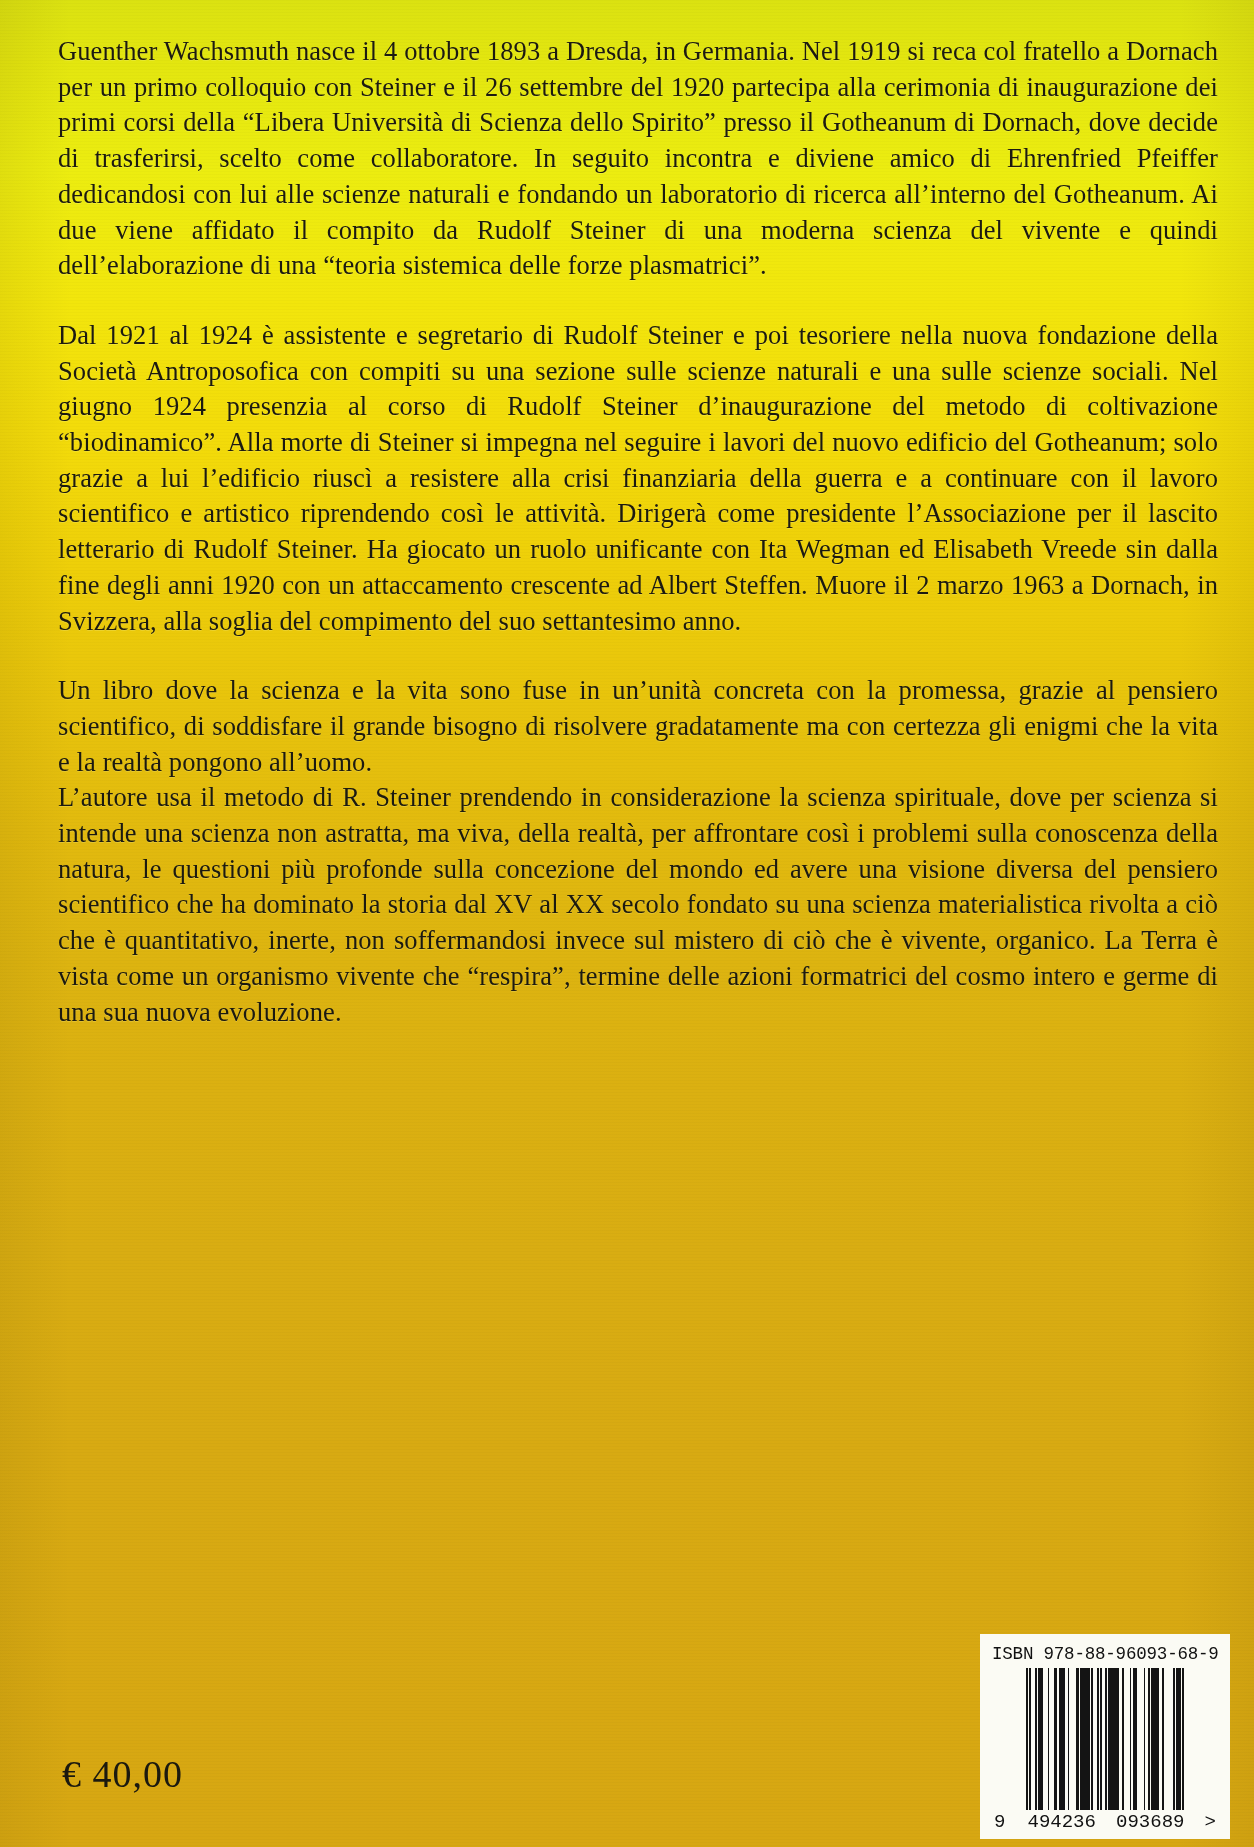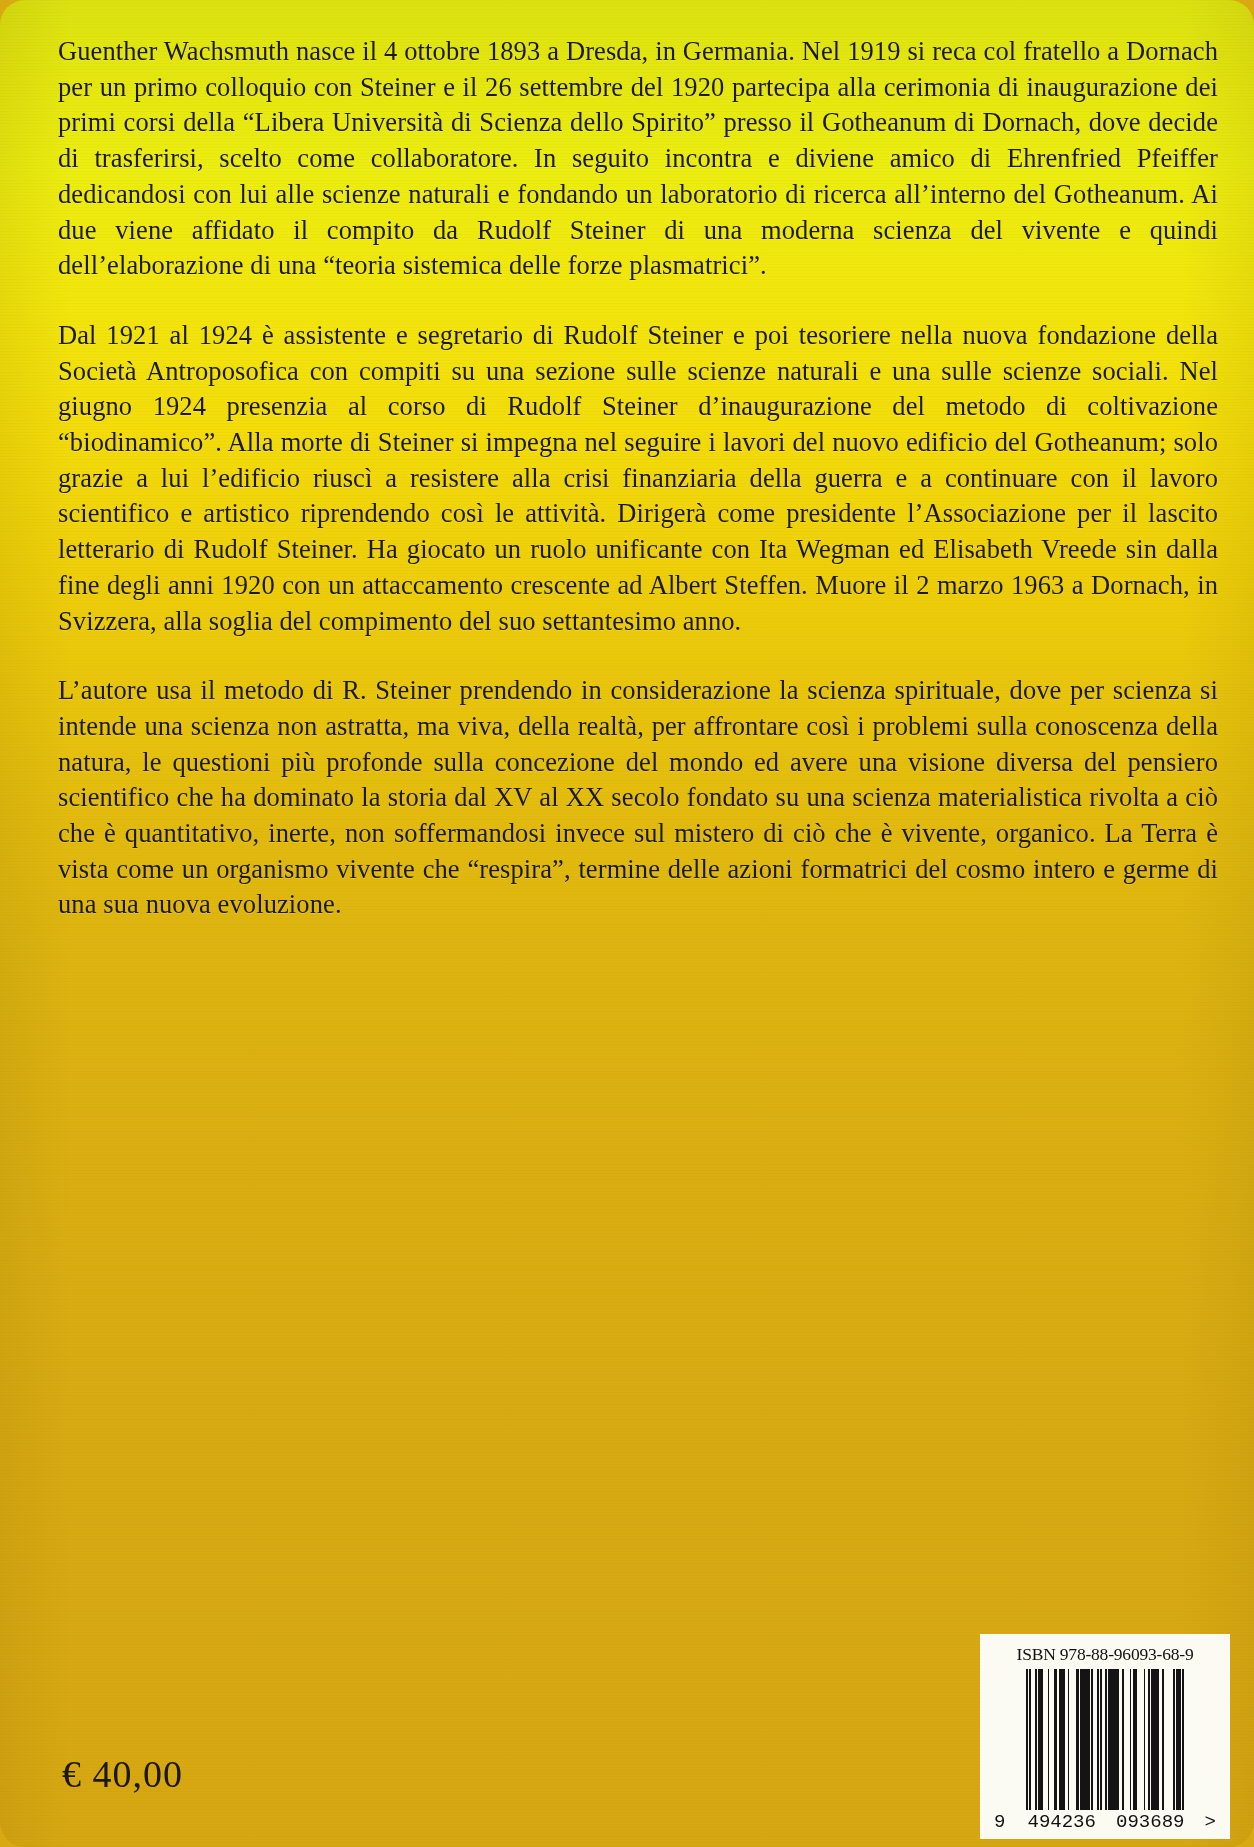--- a/index.html
+++ b/index.html
@@ -31,21 +31,20 @@
         #eecf09 570px,
         #e8c40c 700px,
         #e2ba0e 830px,
         #ddb410 960px,
         #dbb011 1090px,
         #d9ad12 1250px,
         #d8aa12 1450px,
         #d7a712 1847px
       );
     overflow: hidden;
-    border-radius: 25px;
   }
 
   
   .cover::after {
     content: "";
     position: absolute;
     inset: 0;
     pointer-events: none;
     background-image: repeating-linear-gradient(
       to bottom,
@@ -117,21 +116,21 @@
     height: 205px;
     background: #fbfbf4;
     box-sizing: border-box;
     padding: 10px 12px 6px 12px;
     z-index: 4;
     display: flex;
     flex-direction: column;
     box-shadow: 0 0 0 0 rgba(0,0,0,0);
   }
   .isbn-text {
-    font-family: Liberation Serif, serif;
+    font-family: Liberation Mono, monospace;
     font-size: 17.5px;
     letter-spacing: -0.2px;
     color: #111;
     text-align: center;
     white-space: nowrap;
     margin-bottom: 4px;
   }
   .bars {
     position: relative;
     flex: 1;
@@ -162,20 +161,21 @@
 </style>
 </head>
 <body>
 
 <div class="cover">
 
   <div class="blurb">
     <p class="para">Guenther Wachsmuth nasce il 4 ottobre 1893 a Dresda, in Germania. Nel 1919 si reca col fratello a Dornach per un primo colloquio con Steiner e il 26 settembre del 1920 partecipa alla cerimonia di inaugurazione dei primi corsi della “Libera Università di Scienza dello Spirito” presso il Gotheanum di Dornach, dove decide di trasferirsi, scelto come collaboratore. In seguito incontra e diviene amico di Ehrenfried Pfeiffer dedicandosi con lui alle scienze naturali e fondando un laboratorio di ricerca all’interno del Gotheanum. Ai due viene affidato il compito da Rudolf Steiner di una moderna scienza del vivente e quindi  dell’elaborazione di una “teoria sistemica delle forze plasmatrici”.</p>
     <p class="para">Dal 1921 al 1924 è assistente e segretario di Rudolf Steiner e poi tesoriere nella nuova fondazione della Società Antroposofica con compiti su una sezione sulle scienze naturali e una sulle scienze sociali. Nel giugno 1924 presenzia al corso di Rudolf Steiner d’inaugurazione del metodo di coltivazione “biodinamico”. Alla morte di Steiner si impegna nel seguire i lavori del nuovo edificio del Gotheanum; solo grazie a lui l’edificio riuscì a resistere alla crisi finanziaria della guerra e a continuare con il lavoro scientifico e artistico riprendendo così le attività. Dirigerà come presidente l’Associazione per il lascito letterario di Rudolf Steiner. Ha giocato un ruolo unificante con Ita Wegman ed Elisabeth Vreede sin dalla fine degli anni 1920 con un attaccamento crescente ad Albert Steffen. Muore il 2 marzo 1963 a Dornach, in Svizzera, alla soglia del compimento del suo settantesimo anno.</p>
     <div class="para-group">
+      <p class="para tight">Un libro dove la scienza e la vita sono fuse in un’unità concreta con la promessa, grazie al pensiero scientifico, di soddisfare il grande bisogno di risolvere gradatamente ma con certezza gli enigmi che la vita e la realtà pongono all’uomo.</p>
       <p class="para tight">L’autore usa il metodo di R. Steiner prendendo in considerazione la scienza spirituale, dove per scienza si intende una scienza non astratta, ma viva, della realtà, per affrontare così i problemi sulla conoscenza della natura, le questioni più profonde sulla concezione del mondo ed avere una visione diversa del pensiero scientifico che ha dominato la storia dal XV al XX secolo fondato su una scienza materialistica rivolta a ciò che è quantitativo, inerte, non soffermandosi invece sul mistero di ciò che è vivente, organico. La Terra è vista come un organismo vivente che “respira”, termine delle azioni formatrici del cosmo intero e germe di una sua nuova evoluzione.</p>
     </div>
   </div>
 
   <div class="price">€ 40,00</div>
 
   <div class="barcode-block">
     <div class="isbn-text">ISBN  978-88-96093-68-9</div>
     <div class="bars" id="bars">
         <div class="b" style="width:1.55px;margin-right:0"></div>

